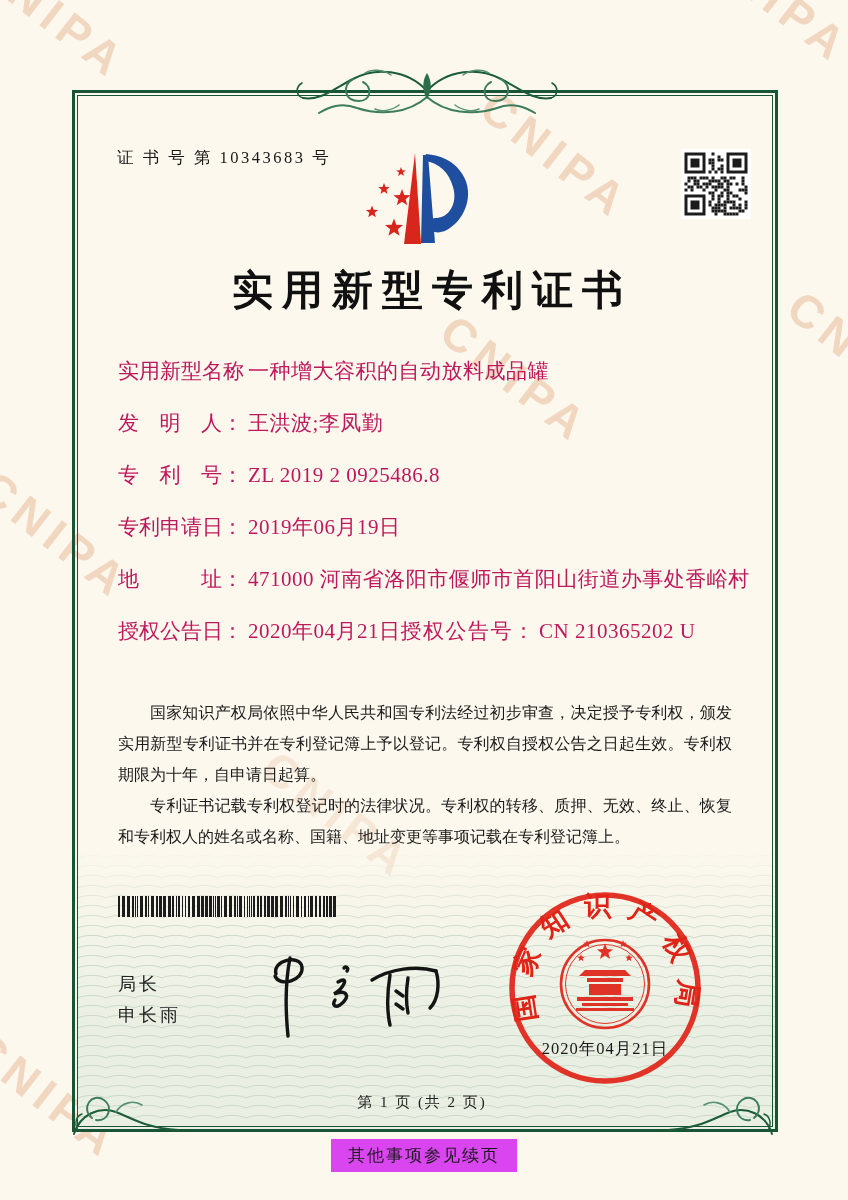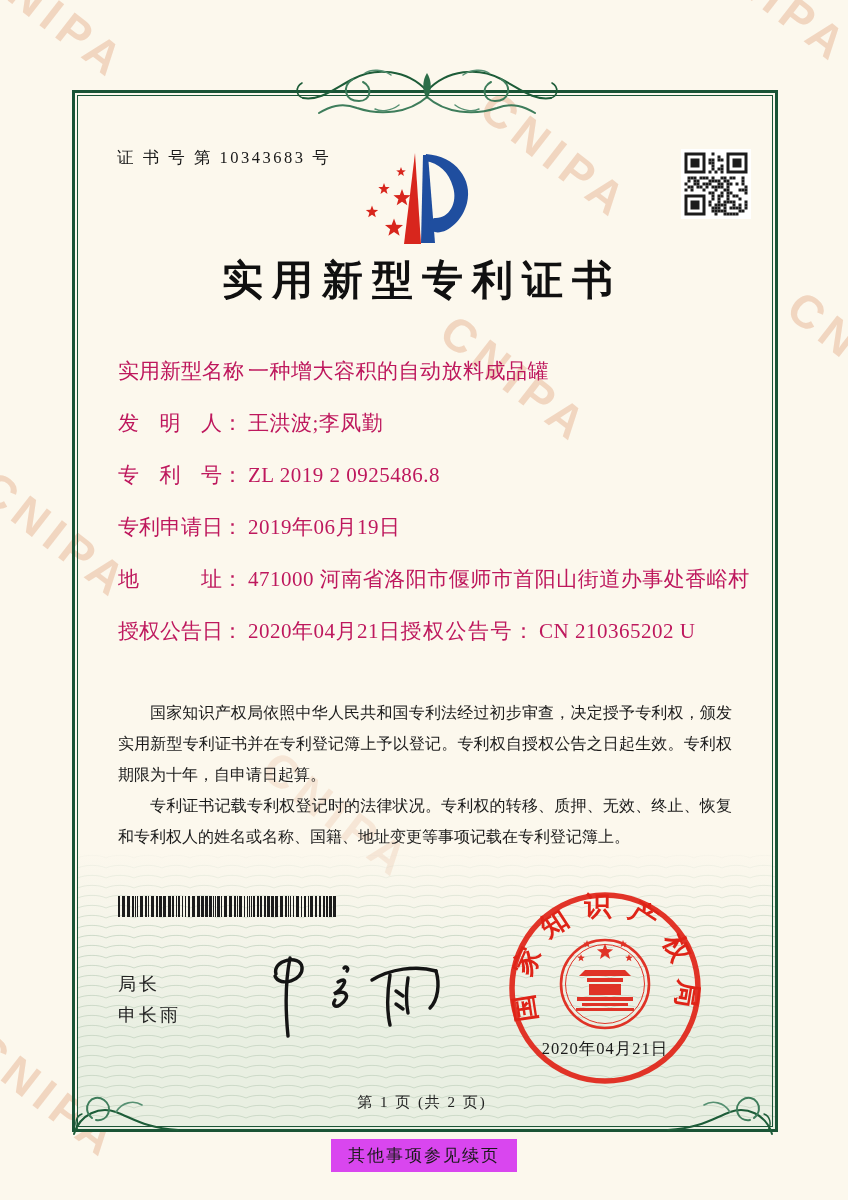--- a/index.html
+++ b/index.html
@@ -25,21 +25,21 @@
   
   .guilloche{position:absolute;left:78px;top:852px;width:698px;height:277px;z-index:1;
       background:linear-gradient(180deg,rgba(235,240,229,0) 0px,rgba(235,240,229,.65) 110px,#e9efe2 180px);}
 
   .content{position:absolute;left:0;top:0;width:100%;height:100%;z-index:3;}
 
   .cert-no{position:absolute;left:117px;top:147px;font-size:16.5px;letter-spacing:2.5px;color:#191919;}
   .logo{position:absolute;left:355px;top:146px;}
   .qr{position:absolute;left:681px;top:149px;}
 
-  .cert-title{position:absolute;left:72px;top:253px;width:700px;margin:0;text-align:center;
+  .cert-title{position:absolute;left:72px;top:253px;width:700px;margin:10px;text-align:center;
       font-size:41px;font-weight:bold;letter-spacing:9px;color:#101010;}
 
   .fields{position:absolute;left:118px;top:357px;width:620px;}
   .frow{height:26px;margin-bottom:26px;font-size:21px;color:#be185d;white-space:nowrap;}
   .flabel{display:inline-block;width:104px;text-align:justify;text-align-last:justify;}
   .fval{margin-left:5px;letter-spacing:0.5px;}
   .grant{}
   .grant .glabel{letter-spacing:1.5px;}
 
   .body-text{position:absolute;left:118px;top:697px;width:614px;font-size:16px;

